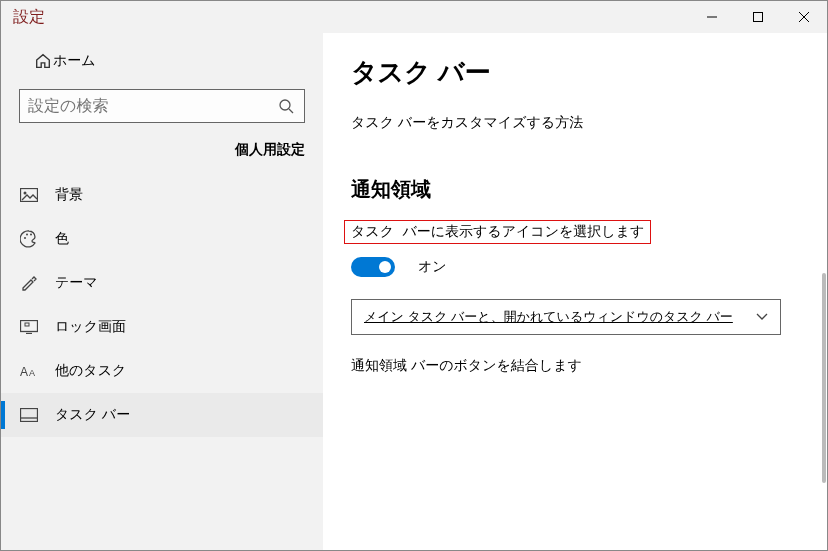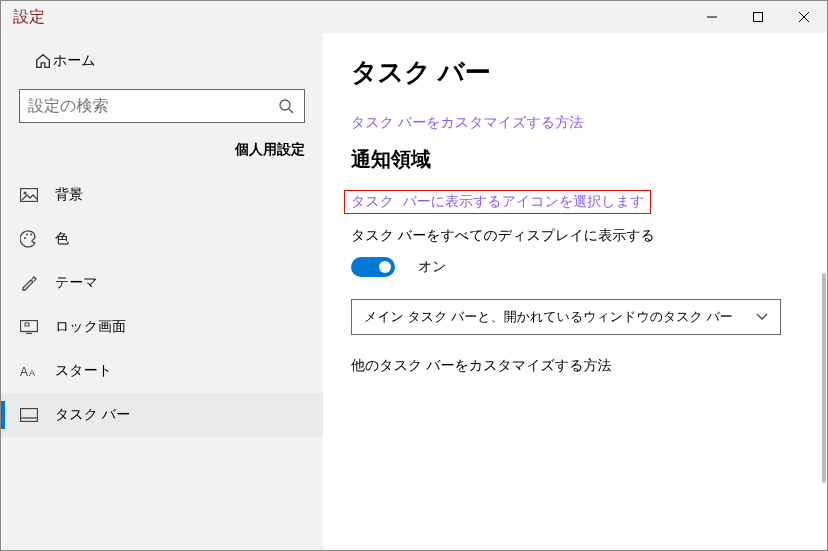--- a/index.html
+++ b/index.html
@@ -23,28 +23,28 @@
   .cat-title { font-size: 14px; font-weight: 600; padding: 4px 18px 14px 18px; text-align: right; }
 
   .nav-item { display: flex; align-items: center; height: 44px; padding-left: 18px; gap: 16px; position: relative; }
   .nav-item .icon { width: 20px; display: flex; justify-content: center; color: #444; }
   .nav-item .label { font-size: 14px; }
   .nav-item.selected::before { content: ""; position: absolute; left: 0; top: 8px; bottom: 8px; width: 4px; background: #0078d4; }
   .nav-item.selected { background: rgba(0,0,0,0.03); }
 
   .main-inner { padding: 22px 28px 0 28px; }
   h1.page-title { font-size: 26px; font-weight: 600; margin-bottom: 24px; }
-  .link { color: #8b5cf6; font-size: 14px; margin-bottom: 14px; display: inline-block; }
+  .link { color: #000000; font-size: 14px; margin-bottom: 14px; display: inline-block; }
   .link.highlighted { outline: 1px solid #d11; padding: 2px 6px; margin-left: -6px; font-family: Liberation Mono, monospace; }
-  .section-h { font-size: 20px; font-weight: 600; margin-bottom: 18px; }
+  .section-h { font-size: 20px; font-weight: 600; margin-top: 30px; margin-bottom: 18px; }
   .setting-label { font-size: 14px; margin-bottom: 12px; color: #000; }
   .toggle-row { display: flex; align-items: center; gap: 23px; margin-bottom: 22px; }
   .toggle { width: 44px; height: 20px; border-radius: 10px; background: #0078d4; position: relative; }
   .toggle .knob { width: 12px; height: 12px; border-radius: 50%; background: #fff; position: absolute; top: 4px; right: 4px; }
-  .combo { height: 36px; border: 1px solid #666; display: flex; align-items: center; padding: 0 12px; justify-content: space-between; max-width: 430px; font-size: 13px; }
+  .combo { height: 36px; border: 1px solid #666; display: flex; align-items: center; padding: 0 12px; justify-content: space-between; max-width: 430px; font-size: 13px; text-decoration: underline; }
   .combo .chev { font-size: 11px; color: #444; }
 
   .scrollhint { position: absolute; right: 1px; top: 240px; width: 4px; height: 210px; background: #bbb; border-radius: 2px; }
 
   svg { display: block; }
 </style>
 </head>
 <body>
 
 <div class="titlebar">
@@ -136,21 +136,21 @@
       <span class="label">ロック画面</span>
     </div>
 
     <div class="nav-item">
       <span class="icon">
         <svg width="18" height="14" viewBox="0 0 18 14">
             <text x="0" y="12" font-size="12" font-family="serif" fill="#444">A</text>
             <text x="9" y="12" font-size="9" font-family="serif" fill="#444">A</text>
           </svg>
       </span>
-      <span class="label">スタート</span>
+      <span class="label">他のタスク</span>
     </div>
 
 
     <div class="nav-item selected">
       <span class="icon">
         <svg width="18" height="14" viewBox="0 0 18 14">
             <rect x="0.5" y="0.5" width="17" height="13" fill="none" stroke="#444" stroke-width="1.3"></rect>
             <line x1="0.5" y1="10" x2="17.5" y2="10" stroke="#444" stroke-width="1.3"></line>
           </svg>
       </span>
@@ -163,34 +163,33 @@
     <div class="main-inner">
       <h1 class="page-title">タスク バー</h1>
 
       <a class="link">タスク バーをカスタマイズする方法</a>
 
       <div class="section-h">通知領域</div>
 
       <div><a class="link highlighted">タスク バーに表示するアイコンを選択します</a></div>
 
 
-      <div class="setting-label">タスク バーをすべてのディスプレイに表示する</div>
       <div class="toggle-row">
         <div class="toggle">
             <div class="knob"></div>
           </div>
         <span>オン</span>
       </div>
 
       <div class="combo">
         <span>メイン タスク バーと、開かれているウィンドウのタスク バー</span>
         <span class="chev">
           <svg width="12" height="8" viewBox="0 0 12 8">
               <path d="M1 1 L6 6 L11 1" fill="none" stroke="#444" stroke-width="1.3"></path>
             </svg>
         </span>
       </div>
 
-      <div class="setting-label" style="margin-top:22px">他のタスク バーをカスタマイズする方法</div>
+      <div class="setting-label" style="margin-top:22px">通知領域 バーのボタンを結合します</div>
     </div>
 
   </div>
 </div>
 
 </body></html>

